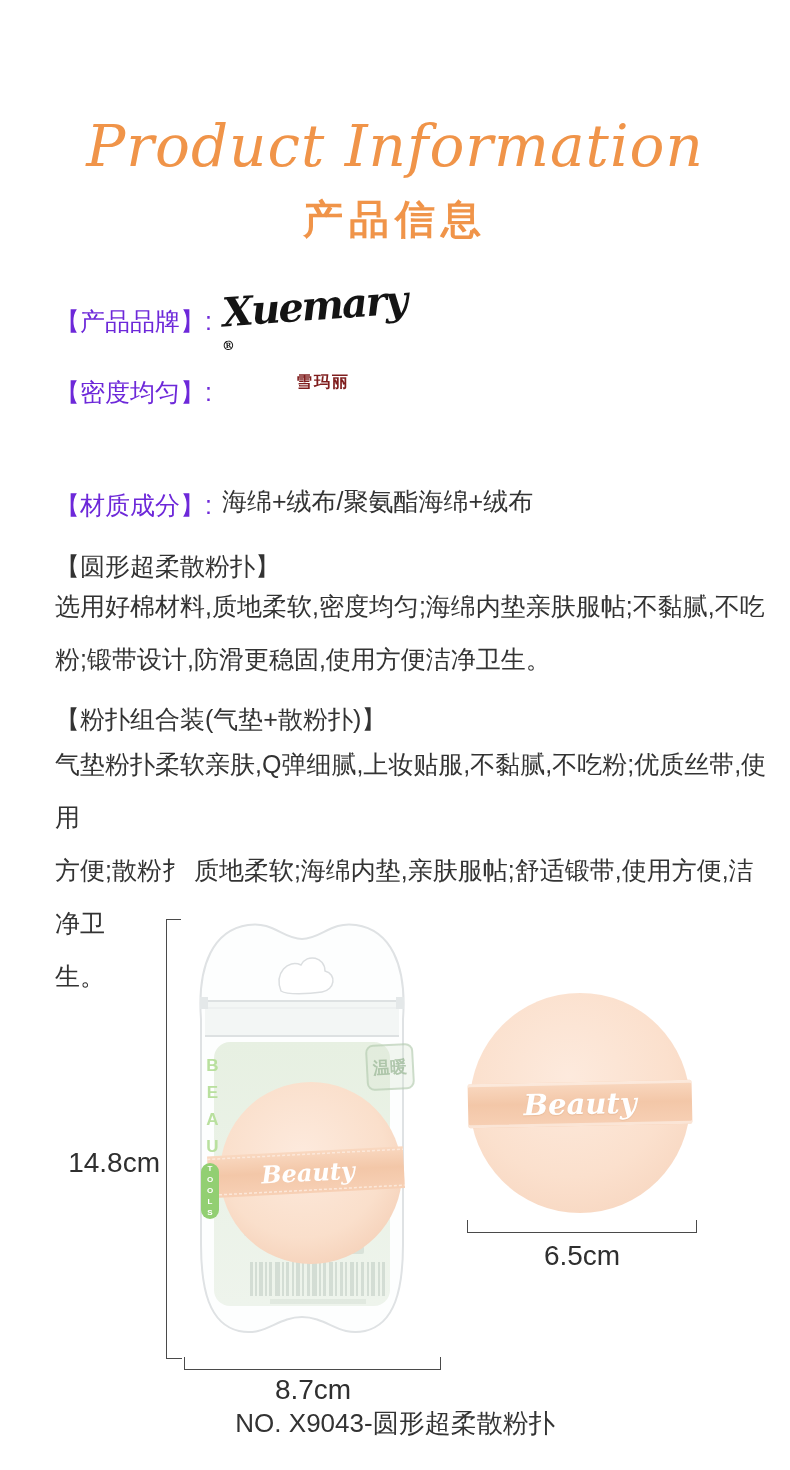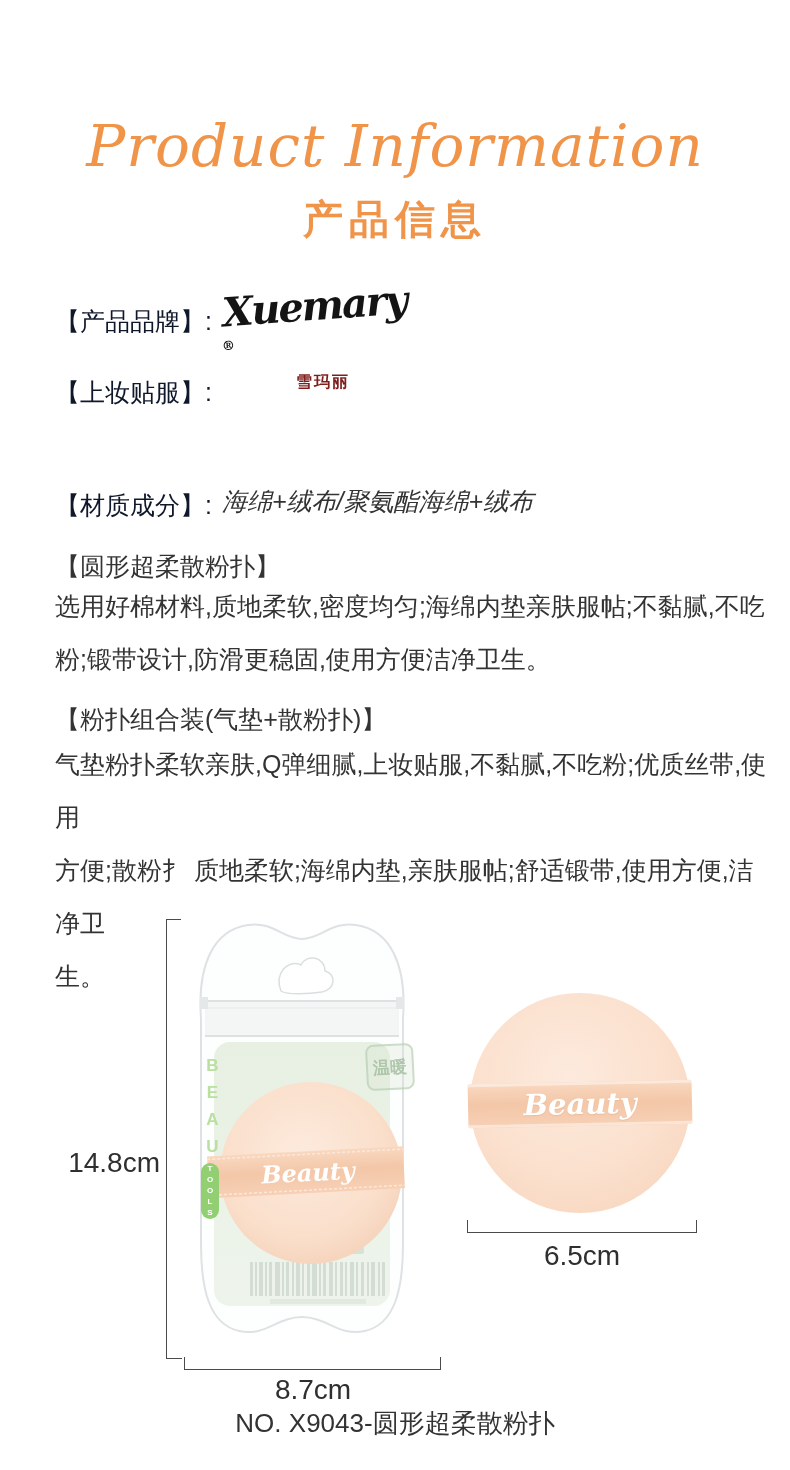--- a/index.html
+++ b/index.html
@@ -30,21 +30,21 @@
     font-size: 40px;
     font-weight: 700;
     letter-spacing: 6px;
     color: #f09449;
   }
 
   
   .label {
     left: 55px;
     font-size: 25px;
-    color: #0f172a;
+    color: #6d28d9;
     white-space: nowrap;
     text-align: right;
   }
   .value {
     left: 222px;
     font-size: 25px;
     color: #333333;
     white-space: pre-line;
     line-height: 53px;
     width: 540px;
@@ -162,24 +162,24 @@
   <div class="abs title-cn">产品信息</div>
 
   <div class="abs label" style="top:305px;">【产品品牌】:</div>
   <div class="abs brand-logo">
     <div>
       <span class="logo-script">Xuemary</span><span class="logo-script logo-reg">®</span>
     </div>
     <div class="logo-cn">雪玛丽</div>
   </div>
 
-  <div class="abs label" style="top:376px;">【上妆贴服】:</div>
+  <div class="abs label" style="top:376px;">【密度均匀】:</div>
 
   <div class="abs label" style="top:489px;">【材质成分】:</div>
-  <div class="abs value" style="top:475px; white-space:nowrap;font-style:italic;">海绵+绒布/聚氨酯海绵+绒布</div>
+  <div class="abs value" style="top:475px; white-space:nowrap;">海绵+绒布/聚氨酯海绵+绒布</div>
 
   <div class="abs sec-body" style="top:580px;">选用好棉材料,质地柔软,密度均匀;海绵内垫亲肤服帖;不黏腻,不吃
 粉;锻带设计,防滑更稳固,使用方便洁净卫生。</div>
   <div class="abs sec-head" style="top:550px;">【圆形超柔散粉扑】</div>
 
   <div class="abs sec-head" style="top:703px;">【粉扑组合装(气垫+散粉扑)】</div>
   <div class="abs sec-body" style="top:738px;">气垫粉扑柔软亲肤,Q弹细腻,上妆贴服,不黏腻,不吃粉;优质丝带,使用
 方便;散粉扌 质地柔软;海绵内垫,亲肤服帖;舒适锻带,使用方便,洁净卫
 生。</div>
 

